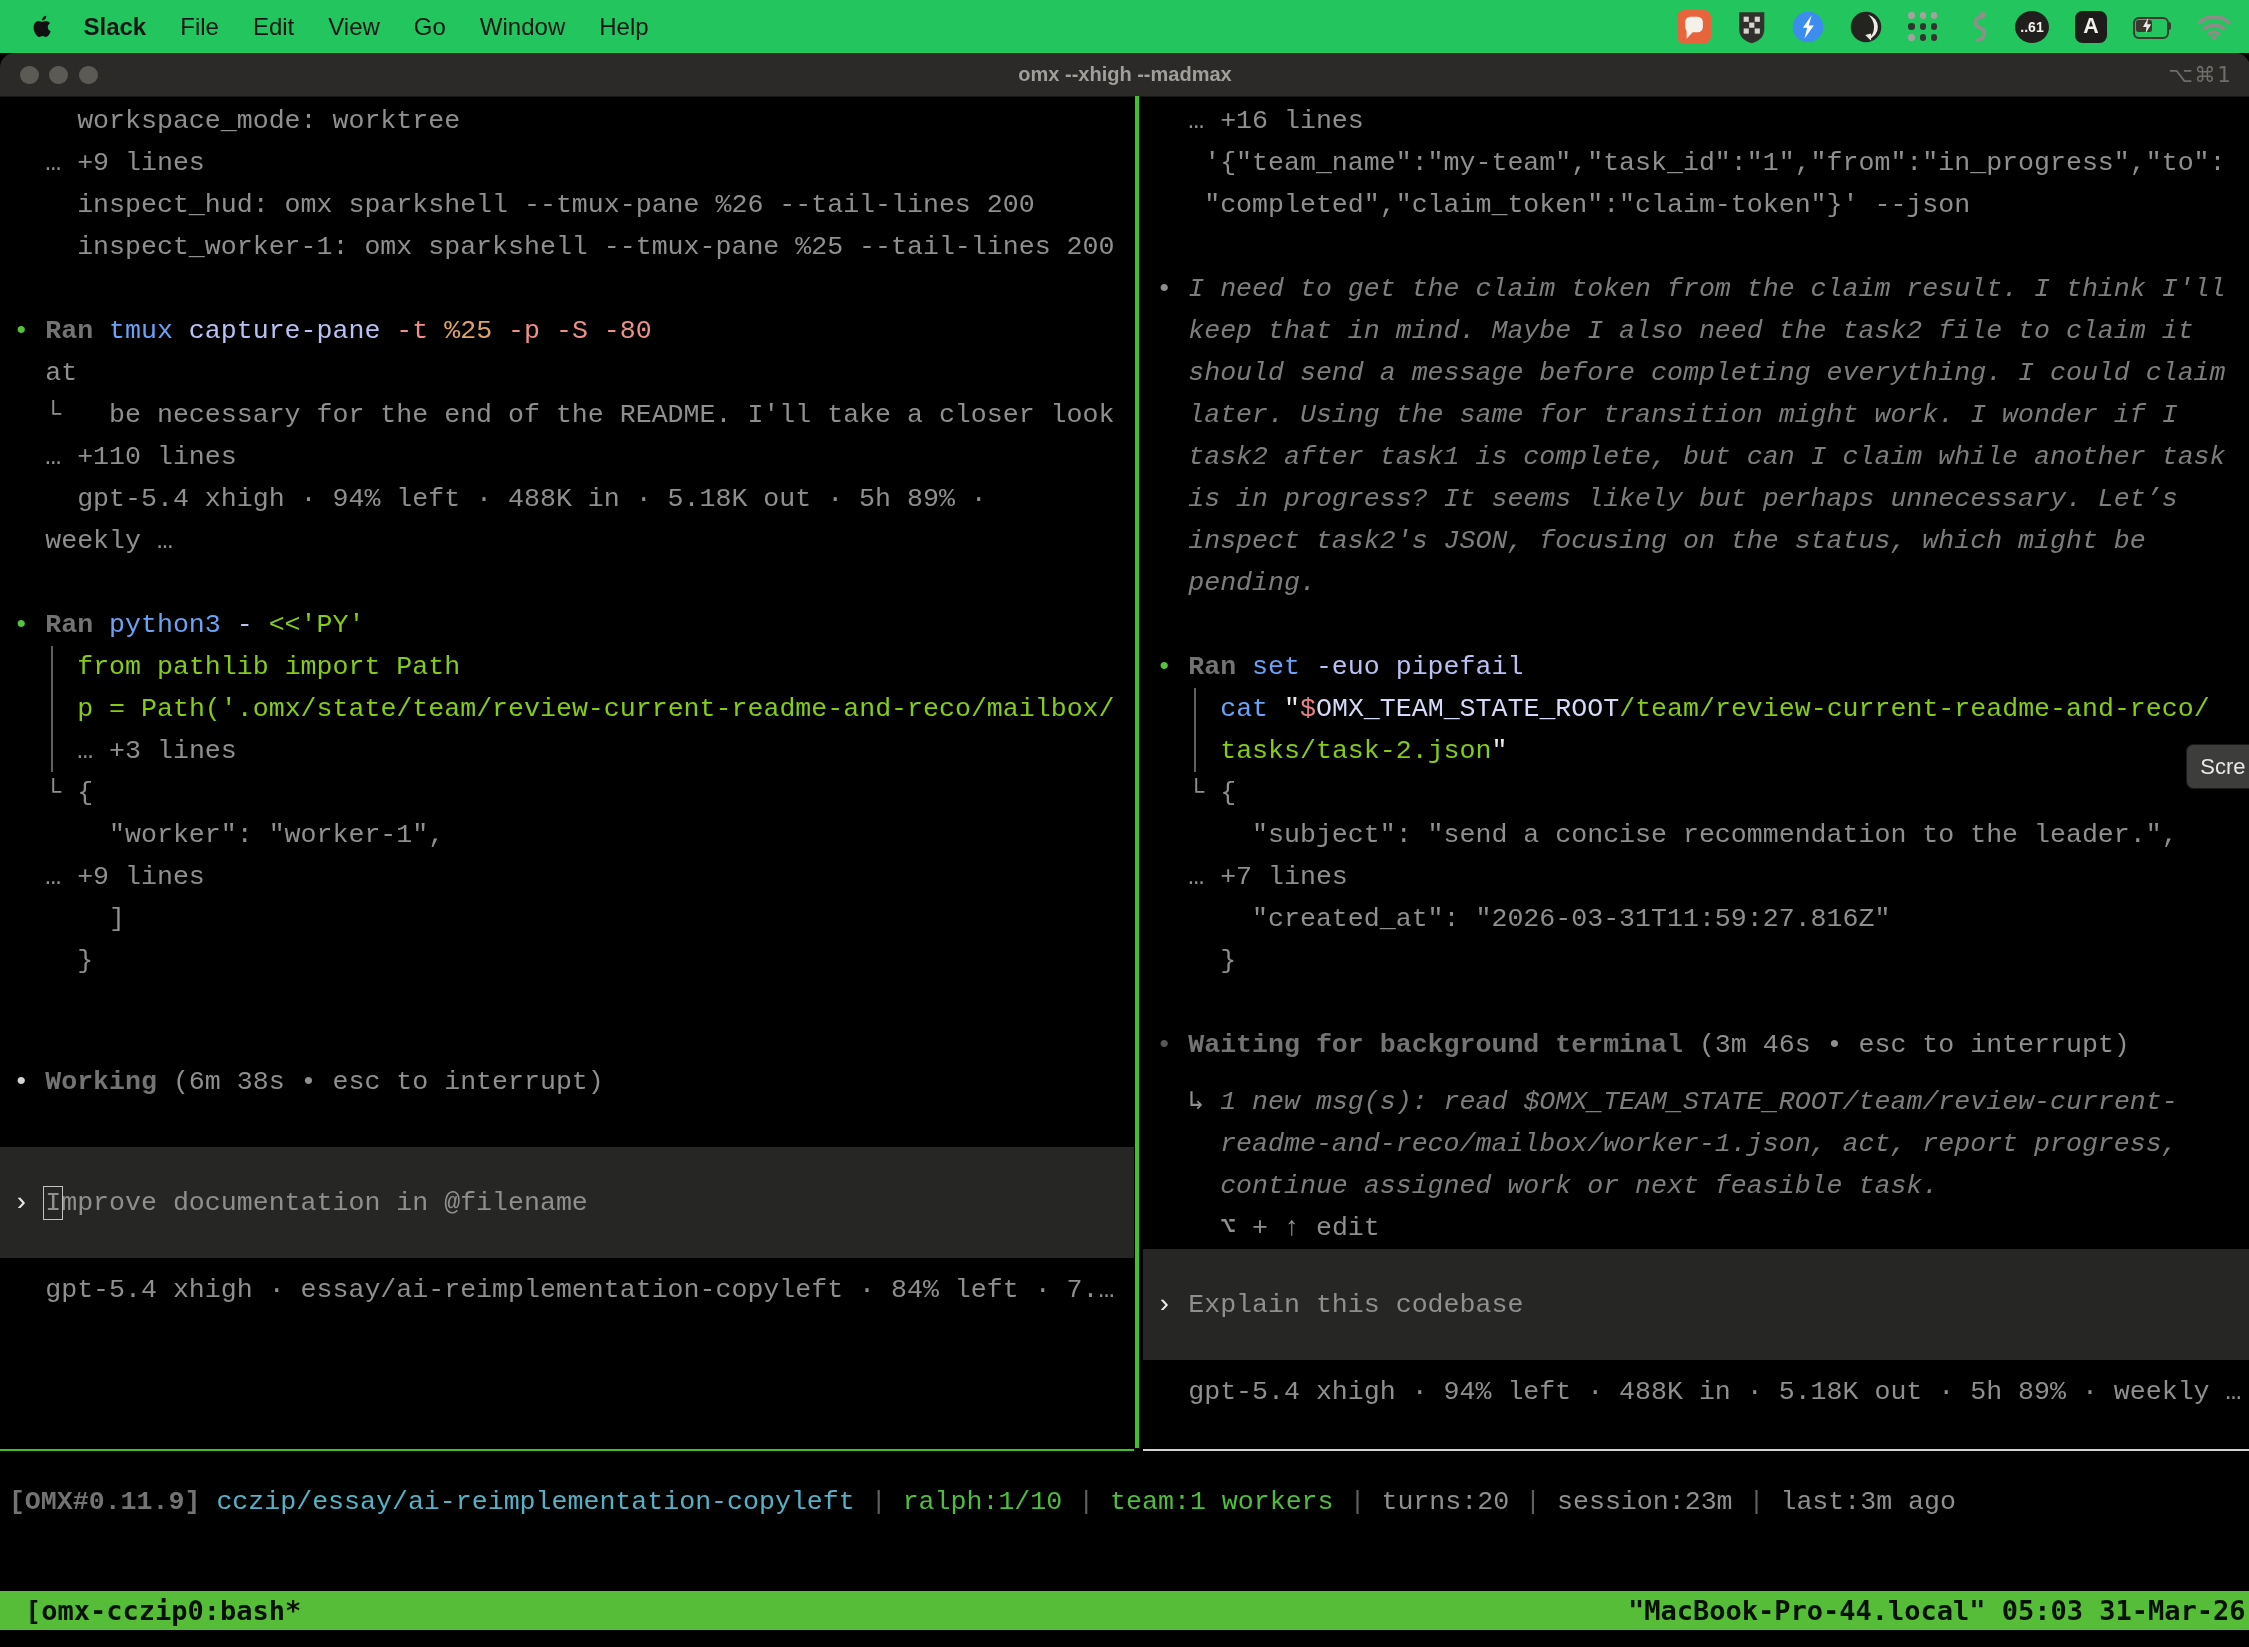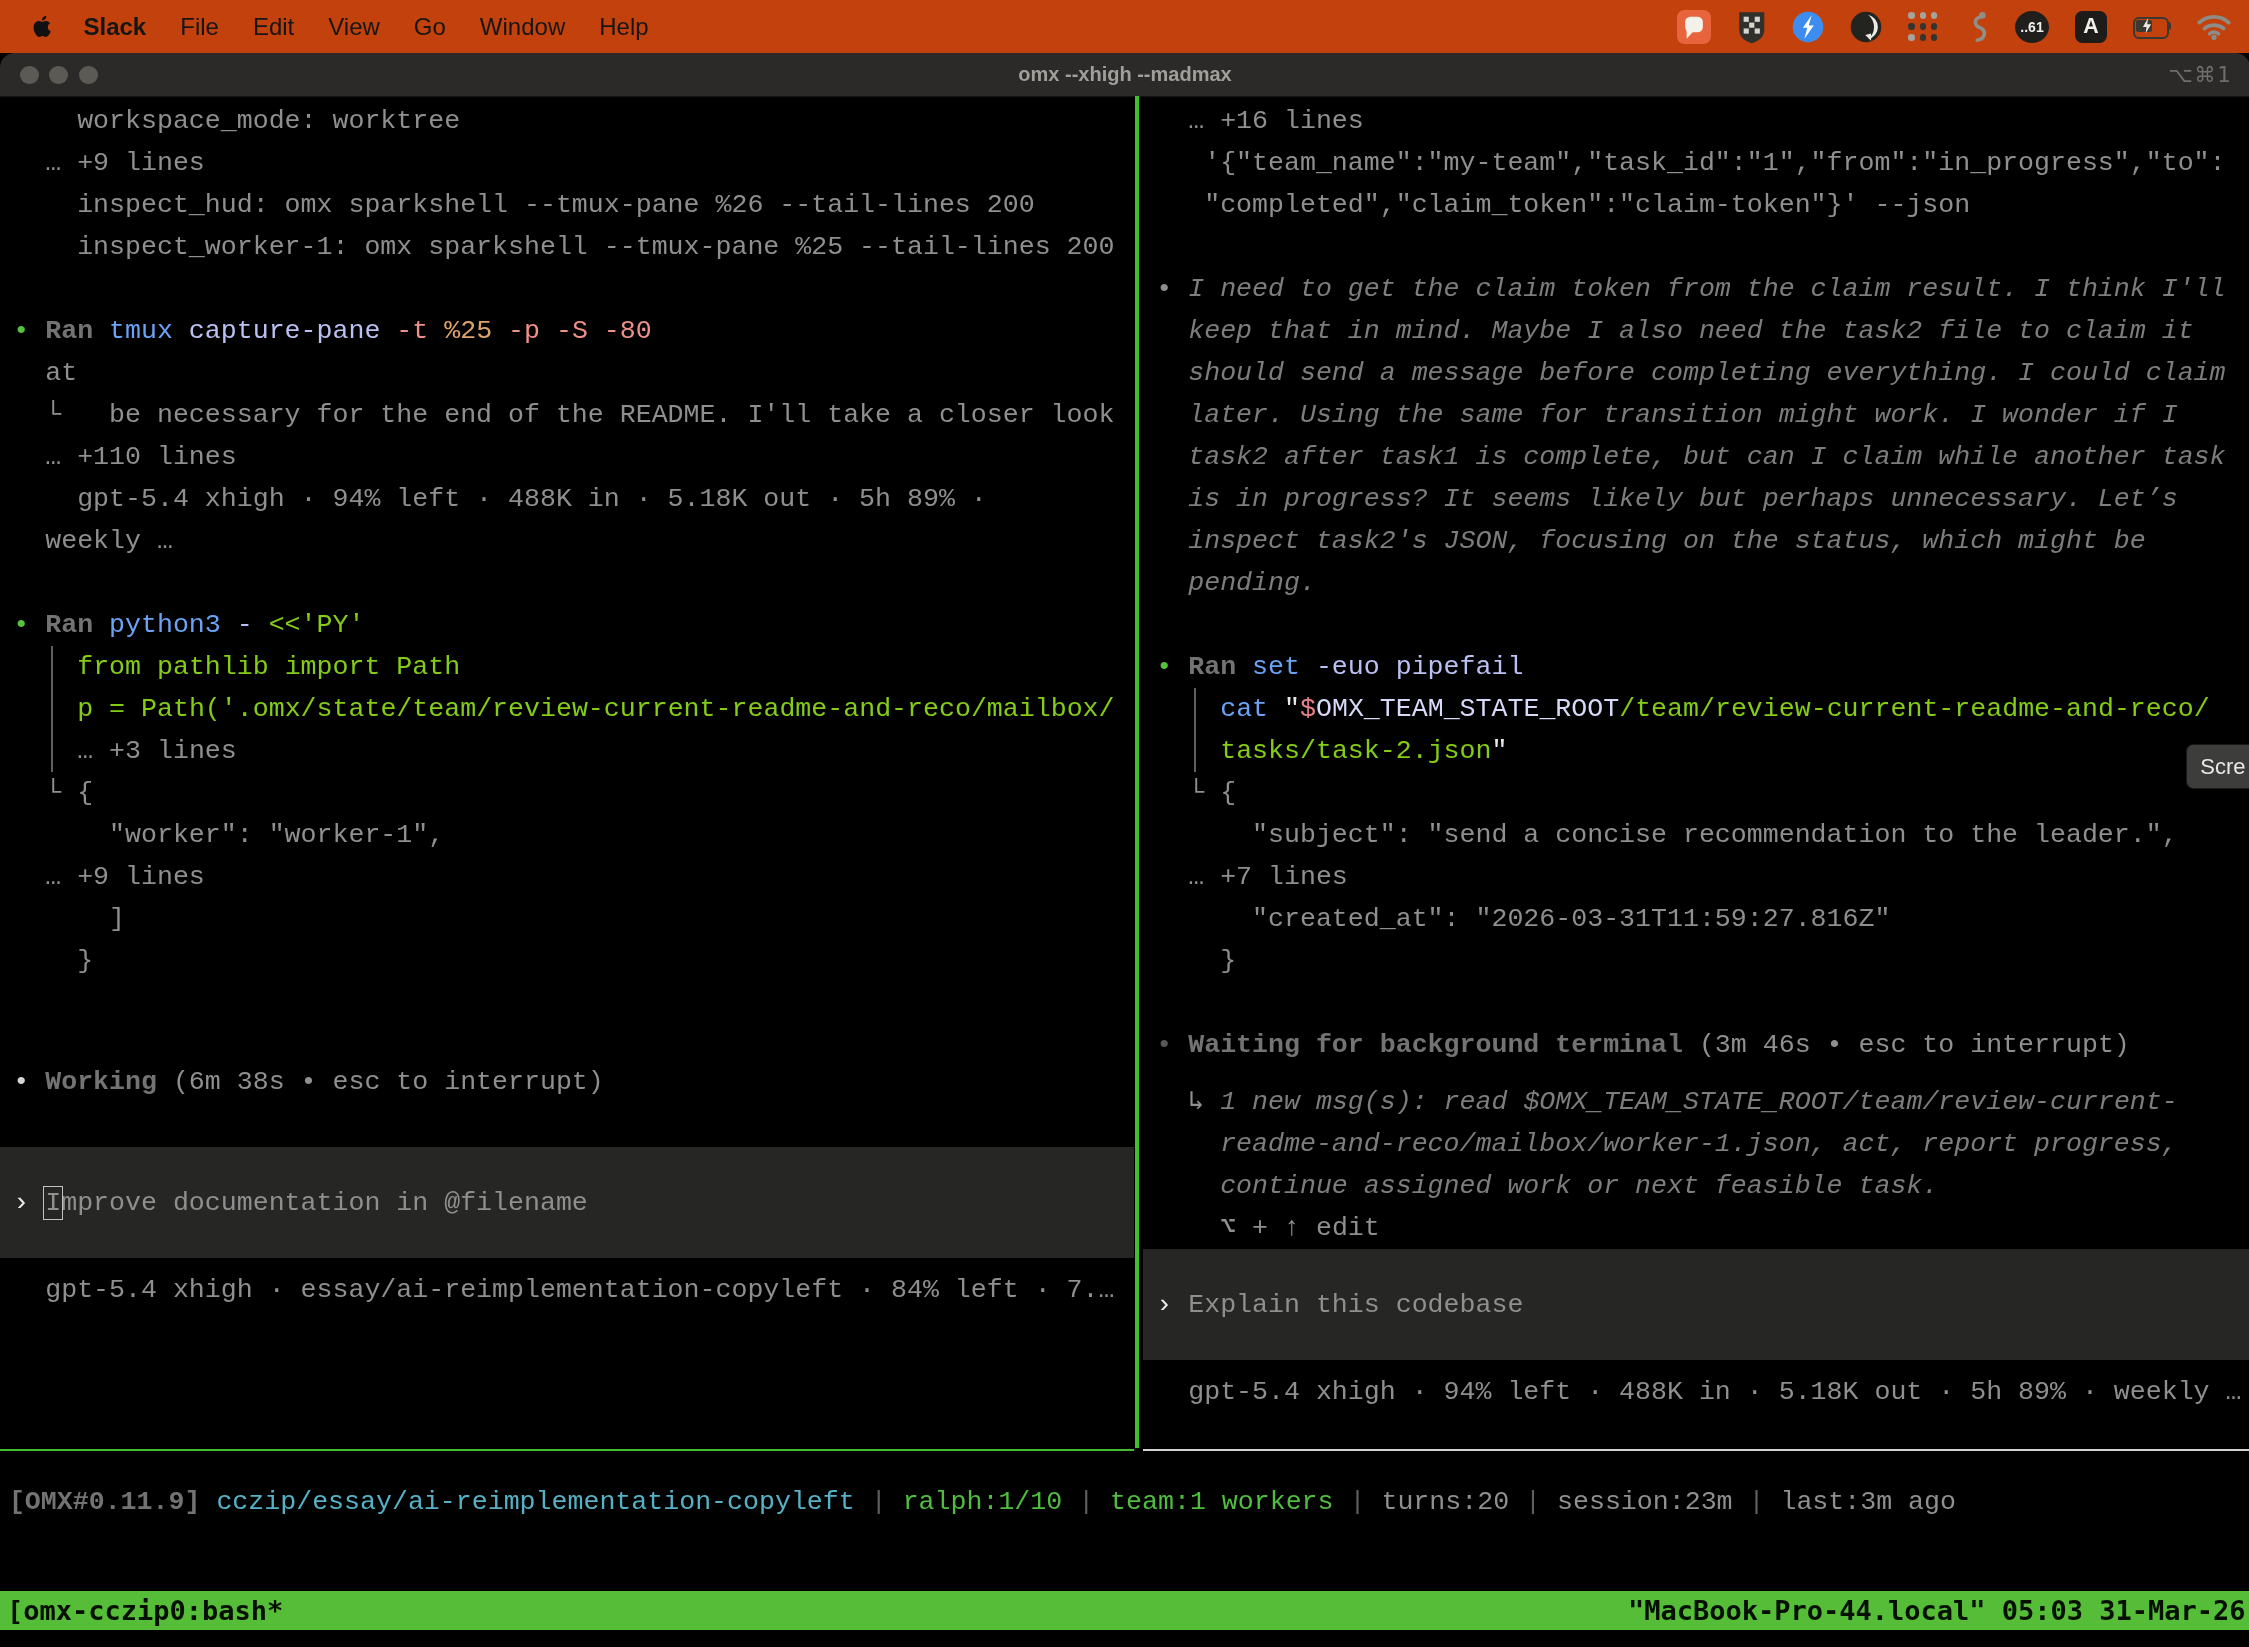--- a/index.html
+++ b/index.html
@@ -1,17 +1,17 @@
 <!DOCTYPE html>
 <html style="font-size:11.8px"><head>
 <meta charset="utf-8">
 <style>
   html,body{margin:0;padding:0;background:#000;width:2250px;height:1648px;overflow:hidden;}
   
-  .menubar{position:absolute;left:0;top:0;width:2250px;height:53px;background:#c2410c;
+  .menubar{position:absolute;left:0;top:0;width:2250px;height:53px;background:#22c55e;
     display:flex;align-items:center;font-family:"Liberation Sans","DejaVu Sans",sans-serif;
     font-size:24px;color:#161616;}
   .apple{margin-left:32px;display:flex;align-items:center;}
   .mi{margin-left:34px;}
   .mi.b{font-weight:700;margin-left:29.5px;}
   .micons{margin-left:auto;margin-right:19px;display:flex;align-items:center;gap:26px;}
   .sticon{display:flex;align-items:center;justify-content:center;}
   .badge61{width:34px;height:32px;border-radius:50%;background:#201f1d;color:#f1efe9;
     font-size:14px;font-weight:700;display:flex;align-items:center;justify-content:center;}
   .icoA{width:32px;height:32px;border-radius:7.4px;background:#1d1c1a;color:#f1efe9;
@@ -57,21 +57,21 @@
   
   .tooltip{position:absolute;left:2186px;top:691px;height:43px;min-width:103px;background:#3d3d3b;
     border:0.7px solid #1a1a1a;border-radius:7.4px;color:#e9e9e7;display:flex;align-items:center;
     padding:0 13.3px;font-family:"Liberation Sans","DejaVu Sans",sans-serif;font-size:22px;
     box-shadow:0 3px 10.3px rgba(0,0,0,.5);}
   
   .omx{position:absolute;left:8.9px;top:1428px;}
   .tmuxbar{position:absolute;left:0;top:1538px;width:2250px;height:39px;background:#55bd38;
     color:#061000;font-family:"DejaVu Sans Mono",monospace;font-size:27px;font-weight:700;
     line-height:39px;display:flex;}
-  .tmuxbar .l{margin-left:7px;}
+  .tmuxbar .l{margin-left:25px;}
   .tmuxbar .r{margin-left:auto;margin-right:4.4px;}
 </style>
 </head>
 <body>
 
 <div class="menubar">
   <span class="apple">
     <svg width="22" height="26.6" viewBox="0 0 30 36">
         <path fill="#111" d="M21.5 19.1c0-3.6 3-5.3 3.1-5.4-1.7-2.5-4.3-2.8-5.2-2.9-2.2-.2-4.3 1.3-5.4 1.3-1.1 0-2.9-1.3-4.7-1.2-2.4 0-4.7 1.4-5.9 3.6-2.5 4.4-.6 10.9 1.8 14.5 1.2 1.7 2.6 3.7 4.5 3.6 1.8-.1 2.5-1.2 4.7-1.2s2.8 1.2 4.7 1.1c1.9 0 3.2-1.8 4.4-3.5 1.4-2 1.9-4 2-4.1-.1-.1-3.9-1.5-4-5.8zM17.9 8.1c1-1.2 1.7-2.9 1.5-4.6-1.5.1-3.2 1-4.2 2.2-.9 1-1.8 2.8-1.5 4.4 1.6.1 3.2-.8 4.2-2z"></path>
       </svg>

